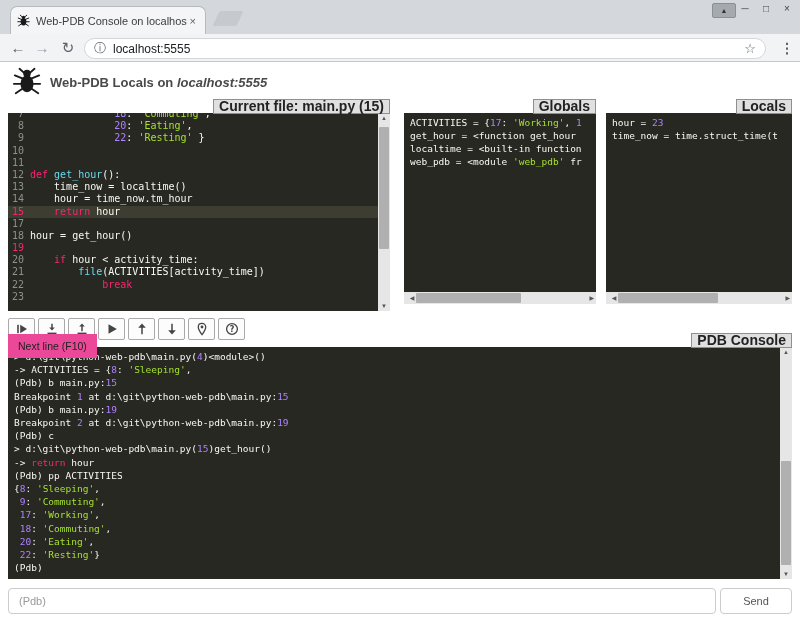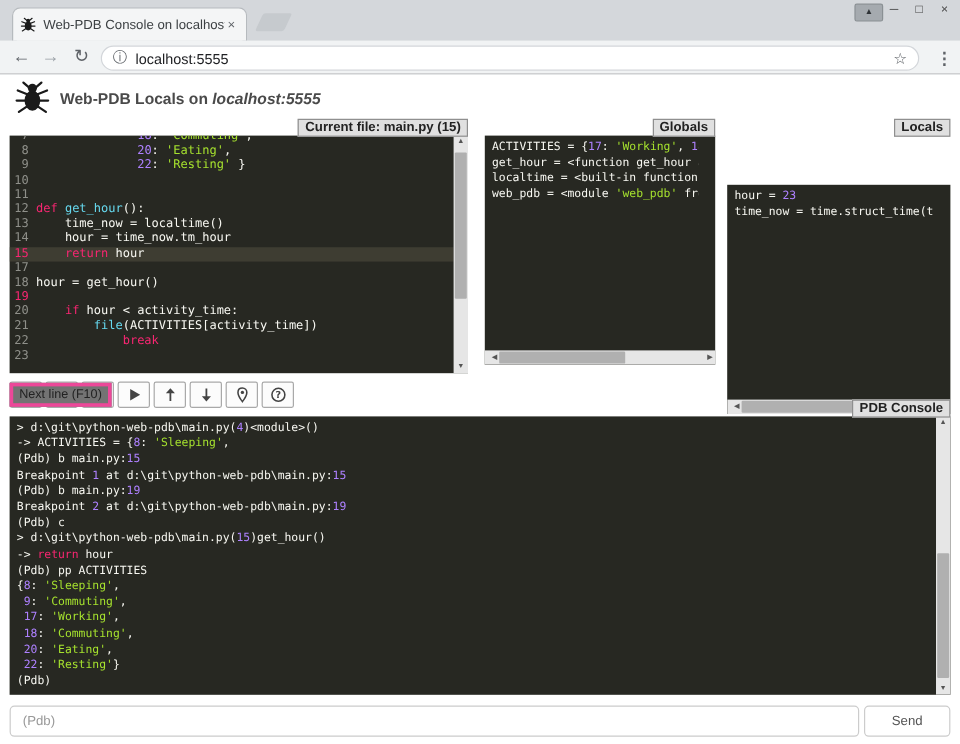--- a/index.html
+++ b/index.html
@@ -36,25 +36,25 @@
   .menu-dots { position:absolute; left:778px; top:37px; width:18px; text-align:center; line-height:22px;
                font-size:14px; color:#5f6368; font-weight:bold; }
 
   
   .bug-logo { position:absolute; left:12px; top:66px; width:30px; height:30px; }
   .site-title { position:absolute; left:50px; top:75px; font-size:13px; font-weight:bold; color:#4a4a4a; }
   .site-title .host { font-style:italic; }
 
   
   .panel-label { position:absolute; height:15px; background:#e0e0e0; border:1px solid #8f8f8f;
-                 font-size:11px; font-weight:bold; color:#222; line-height:13px; padding:0 5px; z-index:4; }
+                 font-size:14px; font-weight:bold; color:#222; line-height:13px; padding:0 5px; z-index:4; }
   .dark-panel { position:absolute; background:#272822; overflow:hidden; }
   #code-panel    { left:8px;   top:113px; width:382px; height:198px; }
   #globals-panel { left:404px; top:113px; width:192px; height:191px; }
-  #locals-panel  { left:606px; top:113px; width:186px; height:191px;margin-top:41px; }
+  #locals-panel  { left:606px; top:113px; width:186px; height:191px; }
   #console-panel { left:8px;   top:347px; width:784px; height:232px; }
 
   .code-scroll { position:absolute; left:0; top:-5px; right:12px;
                  font-family:"DejaVu Sans Mono", monospace; font-size:10px; line-height:12.2px; }
   .crow { display:flex; height:12.2px; white-space:pre; }
   .crow.cur { background:#3e3d32; }
   .ln { display:inline-block; width:22px; min-width:22px; text-align:right; padding-right:6px; color:#8f908a; }
   .ln.red { color:#f92672; }
   .ctext { white-space:pre; }
 
@@ -73,21 +73,21 @@
   .hthumb  { position:absolute; top:1px; height:10px; background:#b0b0b0; border-radius:1px; }
   .sarrow  { position:absolute; width:12px; text-align:center; font-size:6px; color:#555; }
   .sarrow.top { top:2px; left:0; } .sarrow.bottom { bottom:2px; left:0; }
   .sarrow.left { left:2px; top:0; line-height:12px; } .sarrow.right { right:2px; top:0; line-height:12px; width:auto; }
 
   
   .debug-toolbar { position:absolute; left:8px; top:318px; display:flex; gap:3px; }
   .tb-btn { width:27px; height:22px; background:#fcfcfc; border:1px solid #a9a9a9; border-radius:2px;
             display:flex; align-items:center; justify-content:center; padding:0; }
   .tb-btn svg { display:block; }
-  .tooltip { position:absolute; left:8px; top:319px; background:#737373; border:3px solid #ec4899;
+  .tooltip { position:absolute; left:8px; top:334px; background:#ec4899; border:5px solid #ec4899;
              font-size:10.5px; color:#222; padding:1px 5px; z-index:6; white-space:nowrap; }
 
   
   .input-bar { position:absolute; left:8px; top:588px; width:784px; height:26px; display:flex; }
   .pdb-input { flex:1; border:1px solid #ccc; border-radius:4px; background:#fff; font-size:11px;
                color:#555; padding-left:10px; outline:none; font-family:"Liberation Sans",sans-serif; }
   .pdb-input::placeholder { color:#999; }
   .send-btn { width:72px; margin-left:4px; border:1px solid #ccc; border-radius:4px; background:#fff;
               font-size:11px; color:#555; display:flex; align-items:center; justify-content:center; }
 </style>

